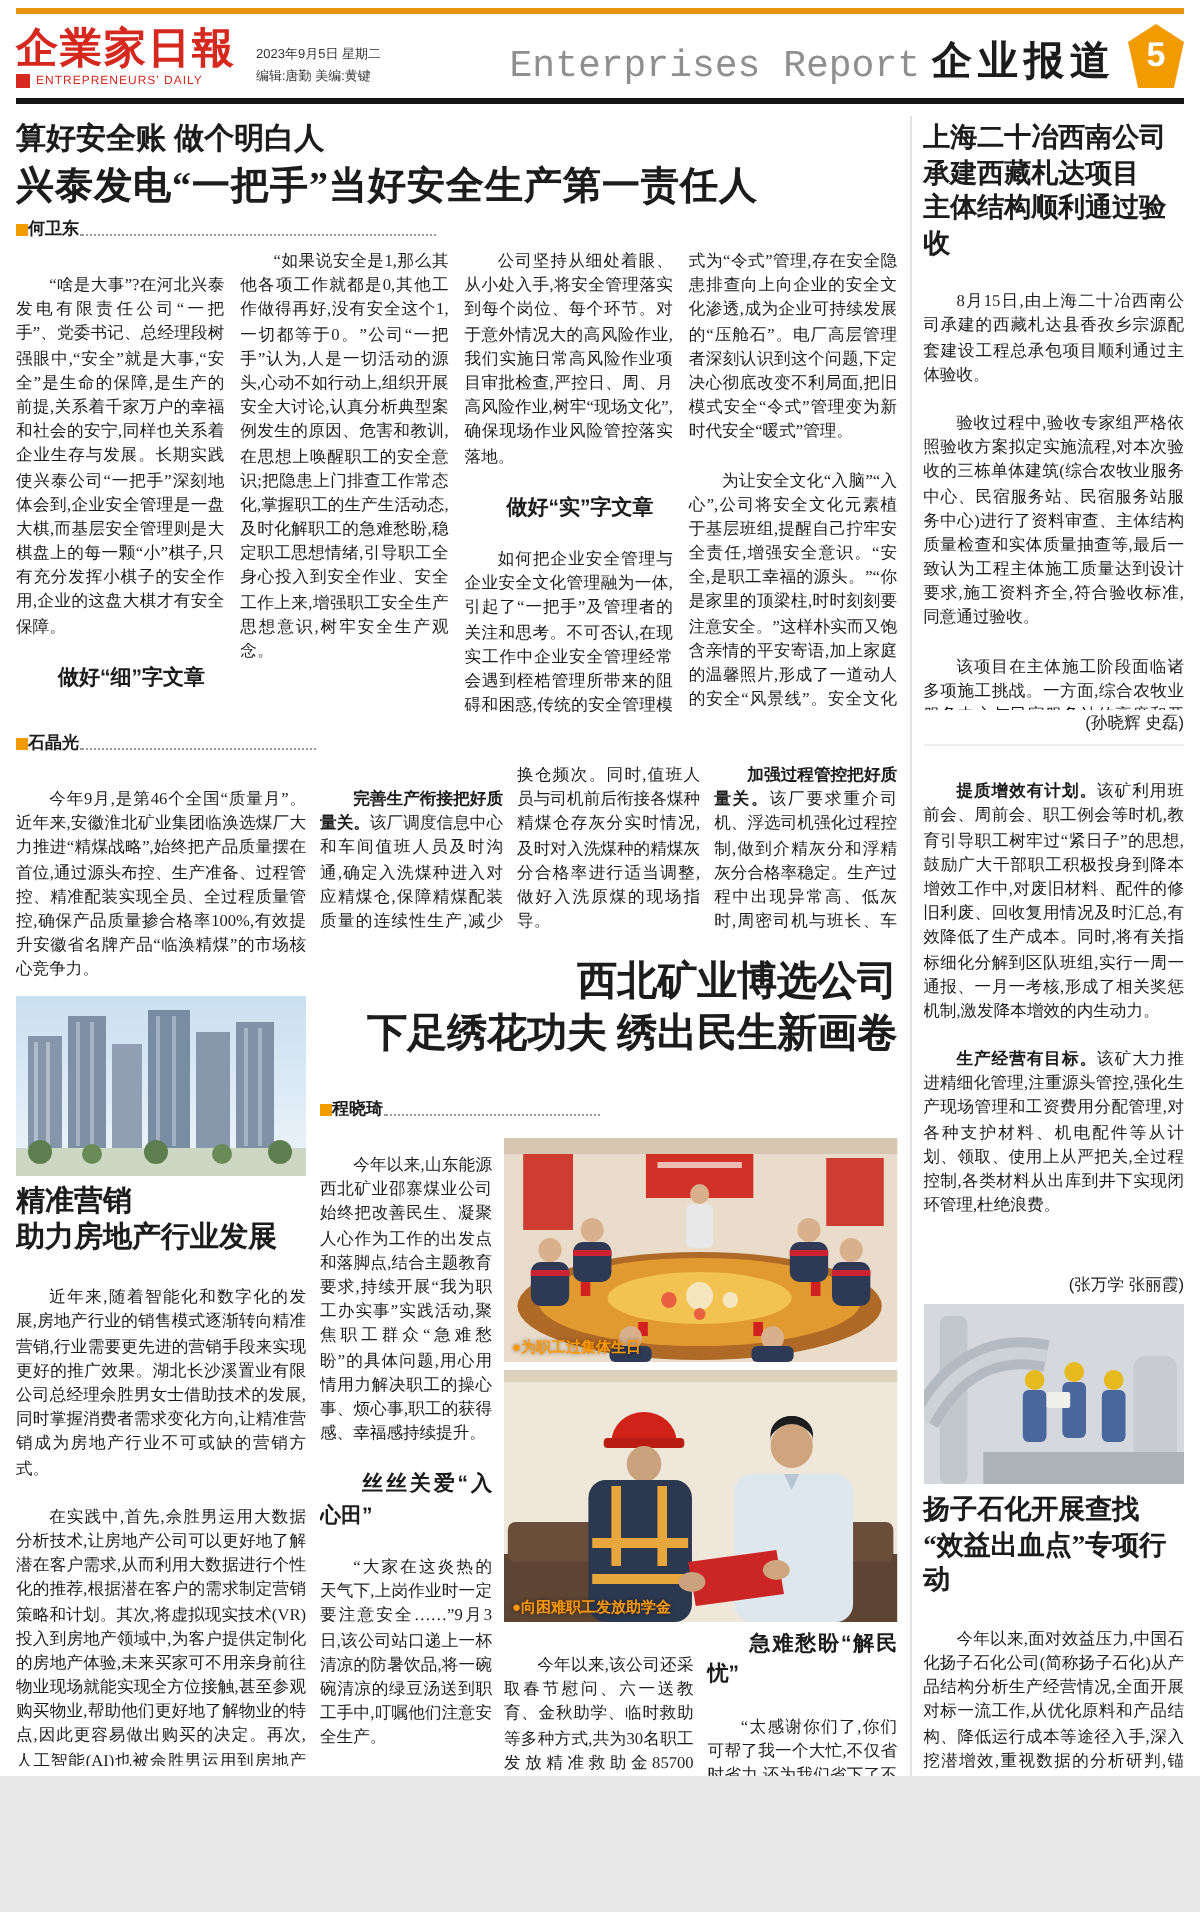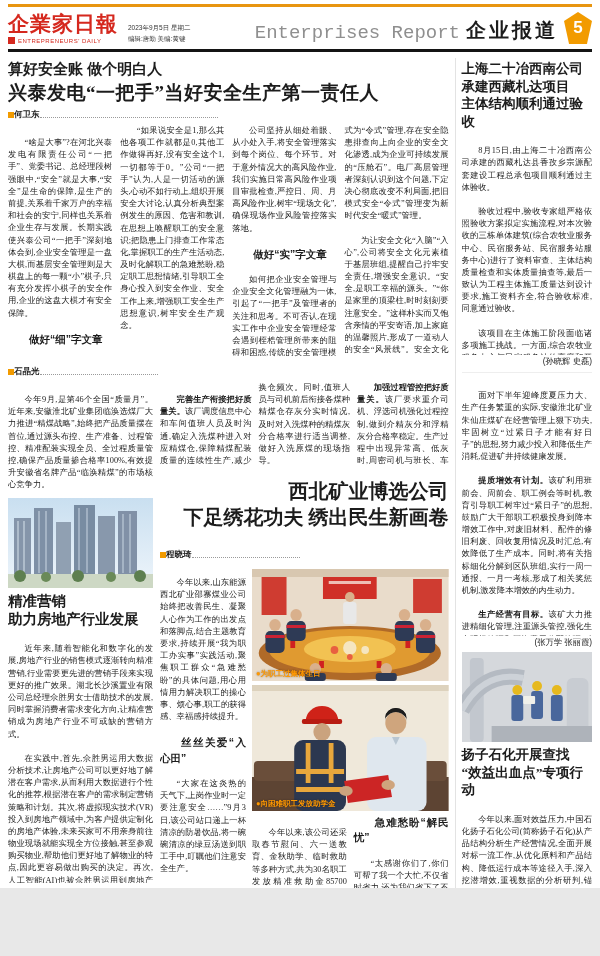--- a/index.html
+++ b/index.html
@@ -305,21 +305,20 @@
           <p>验收过程中,验收专家组严格依照验收方案拟定实施流程,对本次验收的三栋单体建筑(综合农牧业服务中心、民宿服务站、民宿服务站服务中心)进行了资料审查、主体结构质量检查和实体质量抽查等,最后一致认为工程主体施工质量达到设计要求,施工资料齐全,符合验收标准,同意通过验收。</p>
           <p>该项目在主体施工阶段面临诸多项施工挑战。一方面,综合农牧业服务中心与民宿服务站的高度和开挖深度分别为4.7米与4.5米,且民宿服务站支模架高度达9米,属于高大模板支撑体系,施工难度大、安全风险高,项目部通过专家论证、过程旁站等方式确保了施工安全。</p>
 
         </div>
         <div class="sig">(孙晓辉 史磊)</div>
       </div>
       <hr>
 
       <div>
         <div class="a3-body body-txt">
-          <p>面对下半年迎峰度夏压力大、生产任务繁重的实际,安徽淮北矿业朱仙庄煤矿在经营管理上狠下功夫,牢固树立“过紧日子才能有好日子”的思想,努力减少投入和降低生产消耗,促进矿井持续健康发展。</p>
           <p><span class="lead">提质增效有计划。</span><span>该矿利用班前会、周前会、职工例会等时机,教育引导职工树牢过“紧日子”的思想,鼓励广大干部职工积极投身到降本增效工作中,对废旧材料、配件的修旧利废、回收复用情况及时汇总,有效降低了生产成本。同时,将有关指标细化分解到区队班组,实行一周一通报、一月一考核,形成了相关奖惩机制,激发降本增效的内生动力。</span></p>
           <p><span class="lead">生产经营有目标。</span><span>该矿大力推进精细化管理,注重源头管控,强化生产现场管理和工资费用分配管理,对各种支护材料、机电配件等从计划、领取、使用上从严把关,全过程控制,各类材料从出库到井下实现闭环管理,杜绝浪费。</span></p>
 
         </div>
         <div class="sig">(张万学 张丽霞)</div>
       </div>
 
       <div class="ph">
         <svg viewBox="0 0 132 90" preserveAspectRatio="none" height="90">
           <rect width="132" height="90" fill="#d5d8dc"></rect>

